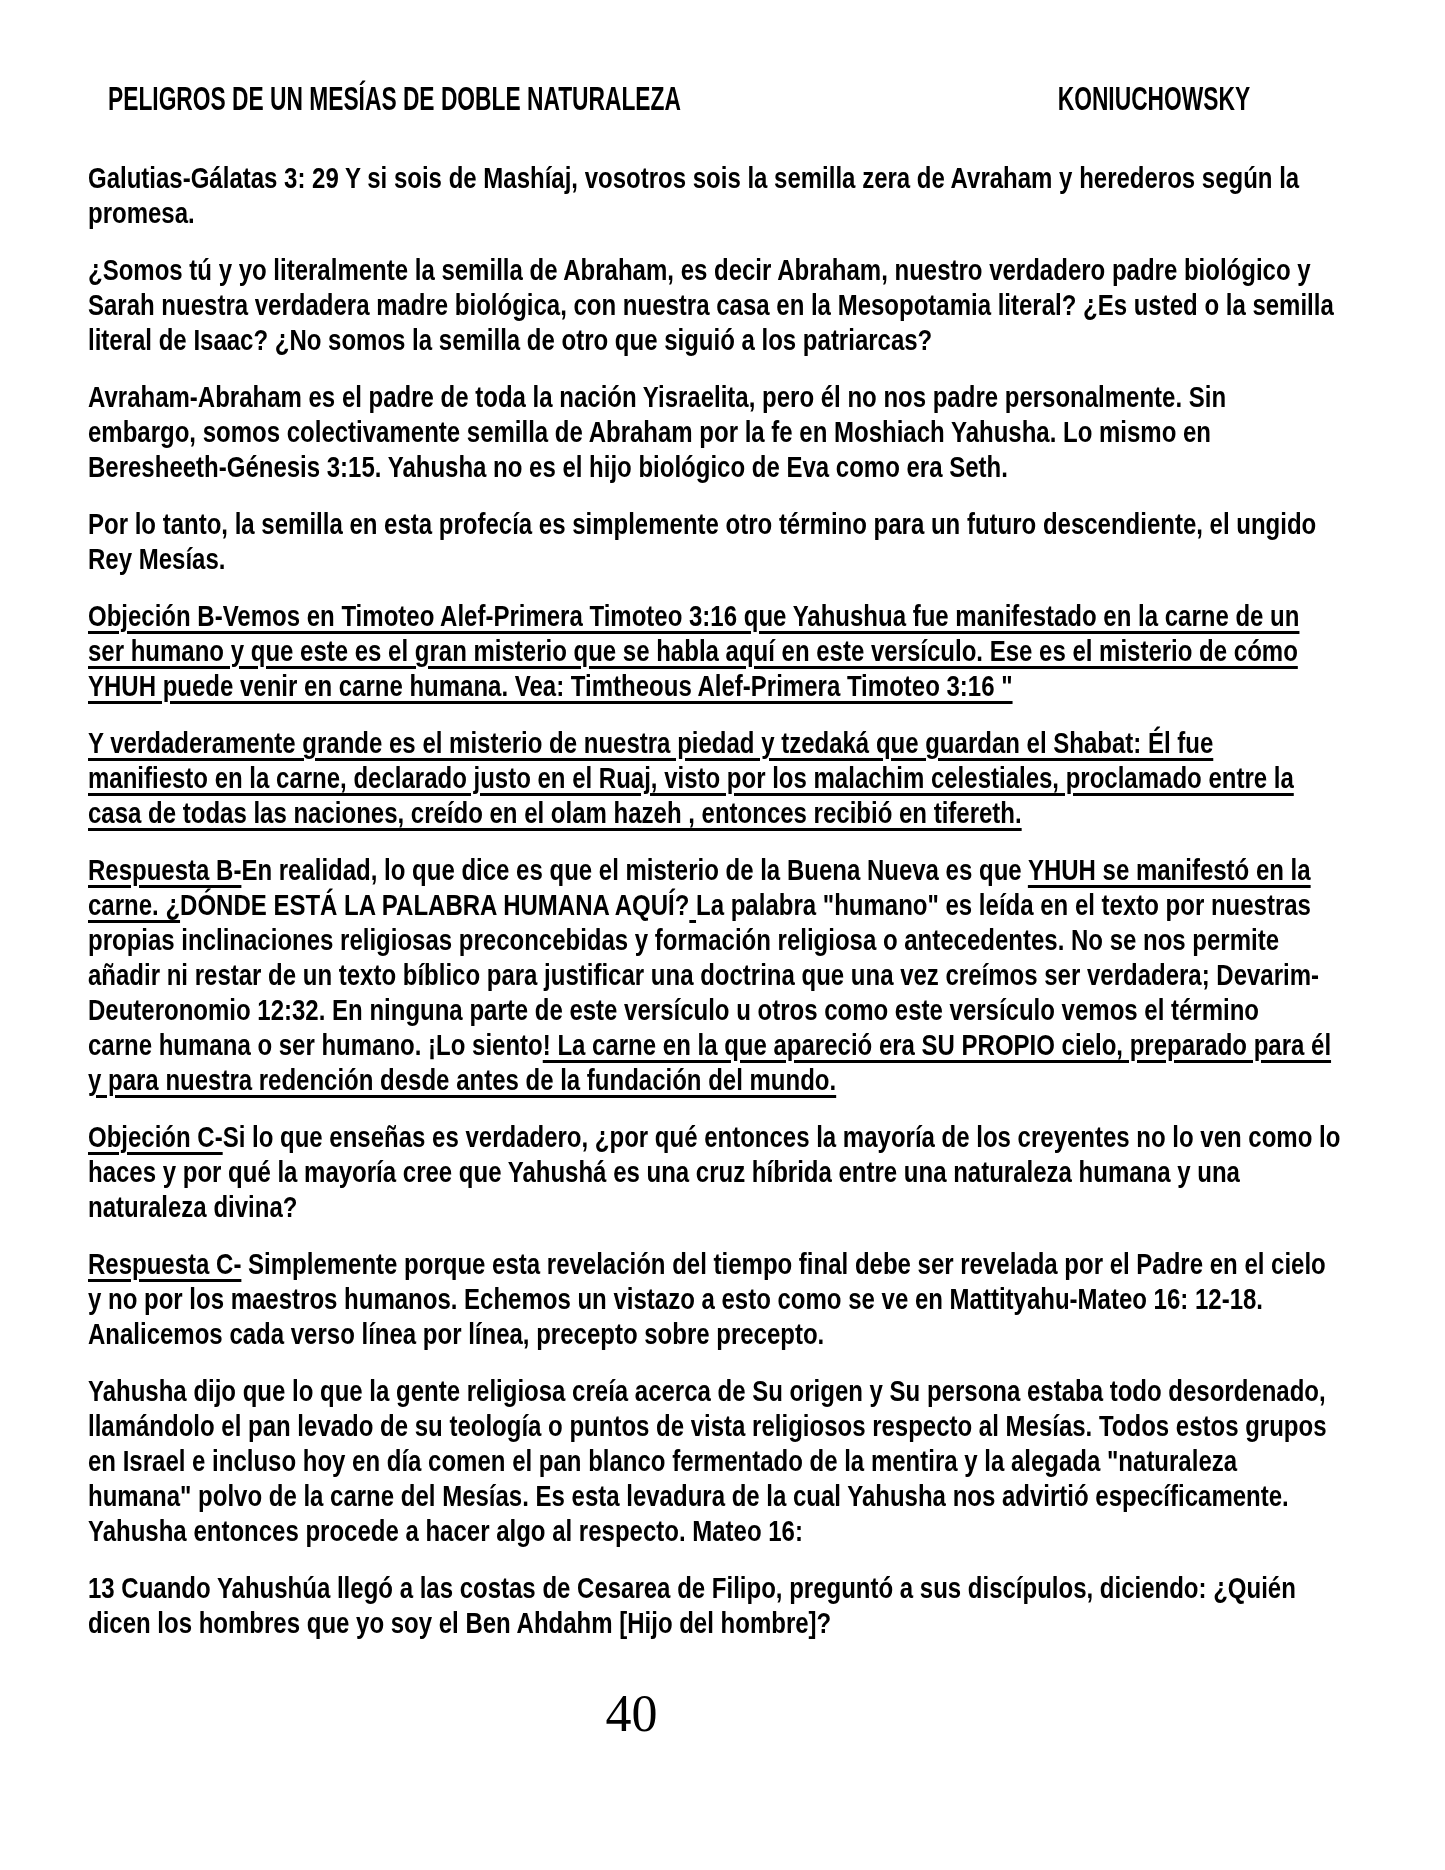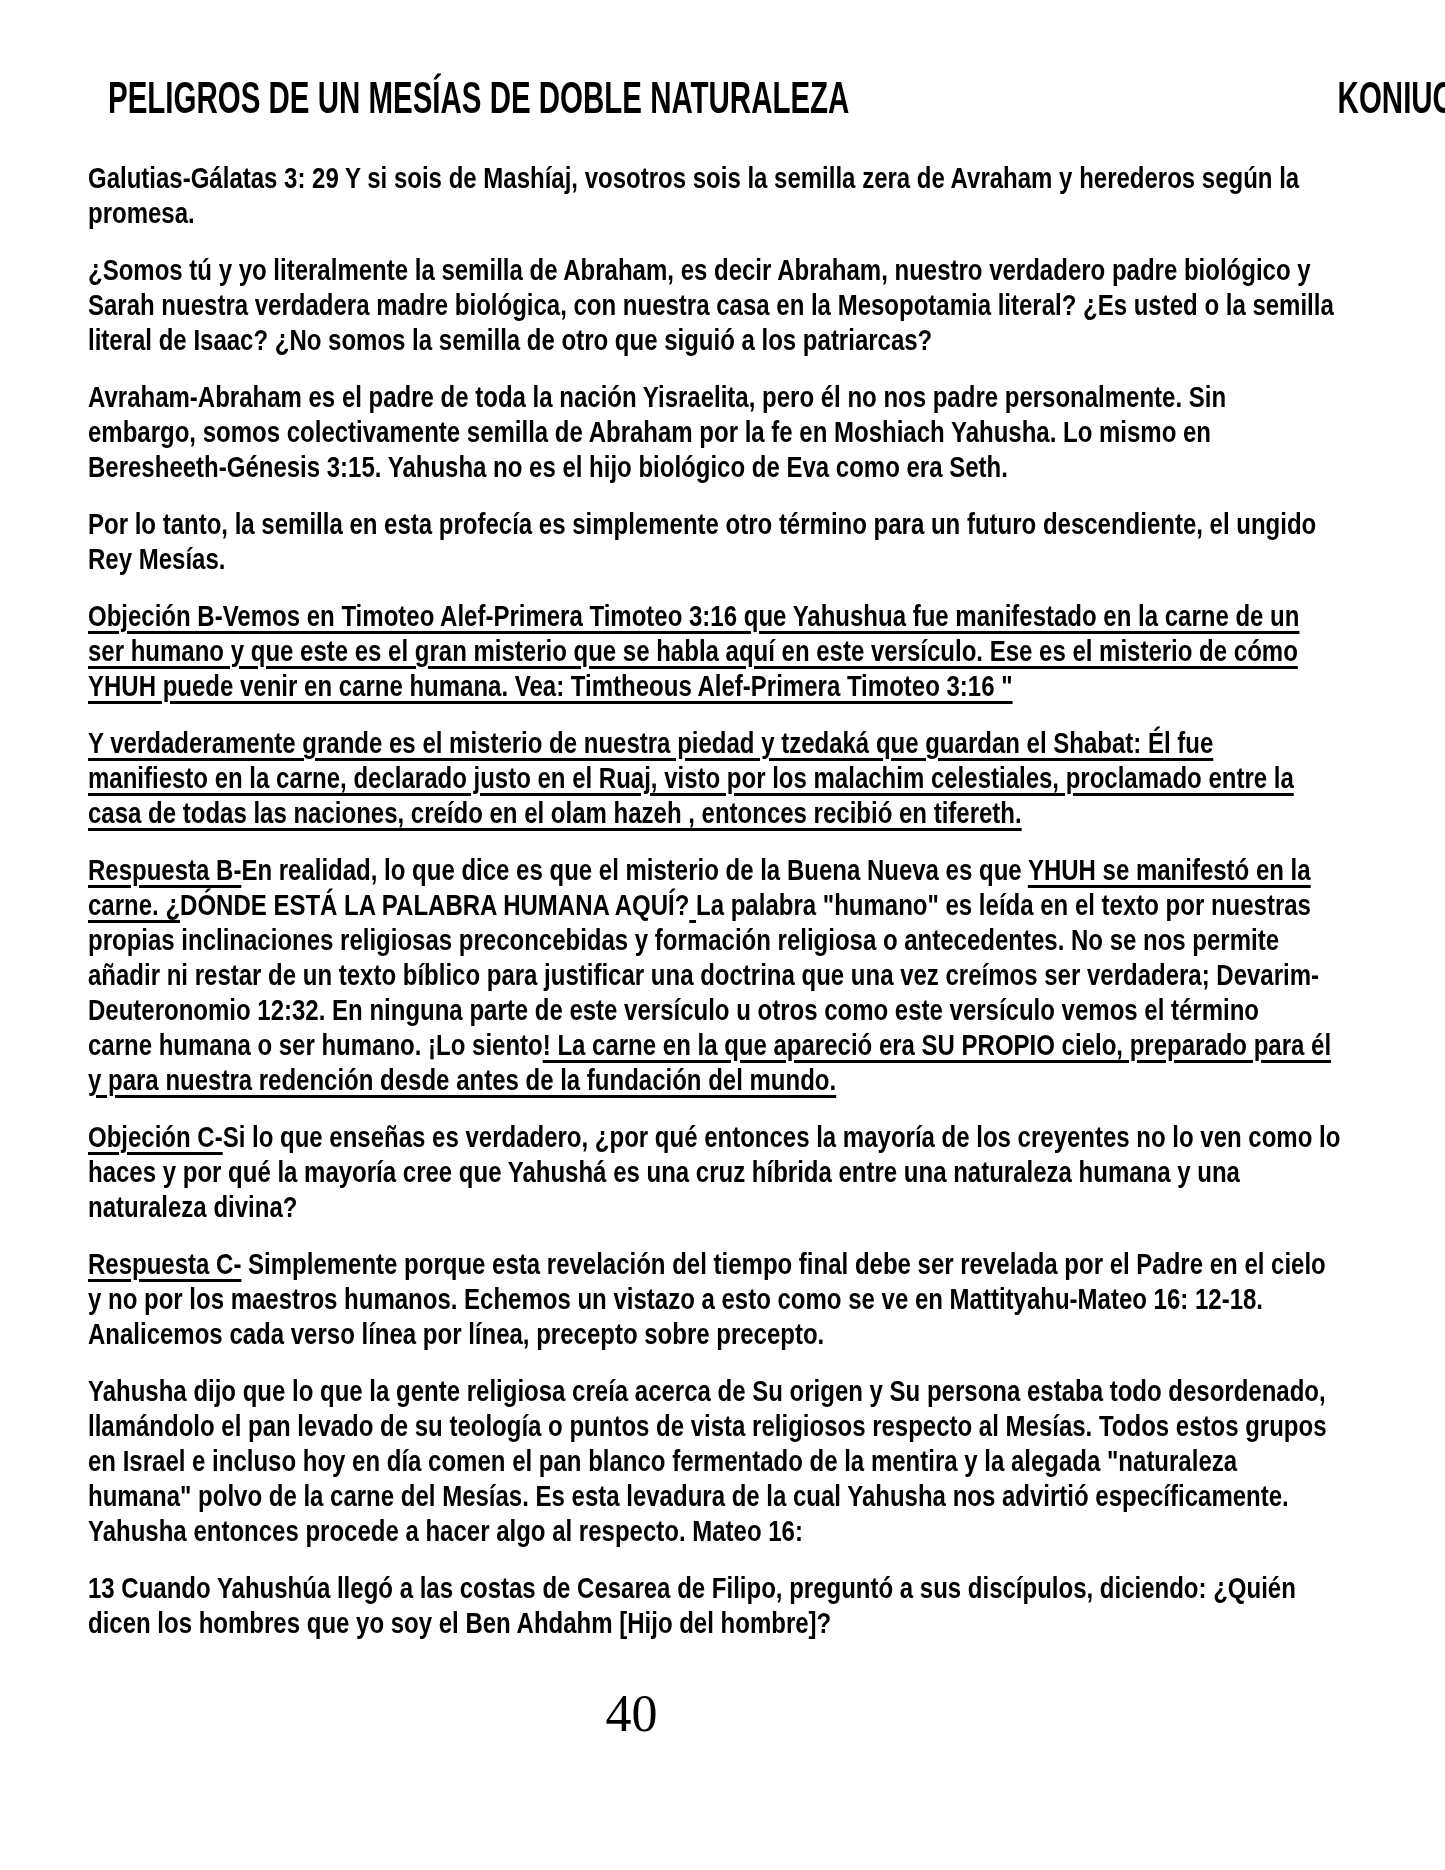--- a/index.html
+++ b/index.html
@@ -13,21 +13,21 @@
     font-weight: bold;
     color: #000000;
   }
   .header-row {
     position: absolute;
     top: 80px;
     left: 108px;
     right: 130px;
     display: flex;
     justify-content: flex-start;
-    font-size: 44px;
+    font-size: 34px;
     line-height: 36px;
   }
   .header-title {
     transform: scaleX(0.67);
     transform-origin: 0 50%;
     white-space: pre;
   }
   .header-author {
     transform: scaleX(0.67);
     transform-origin: 100% 50%;

